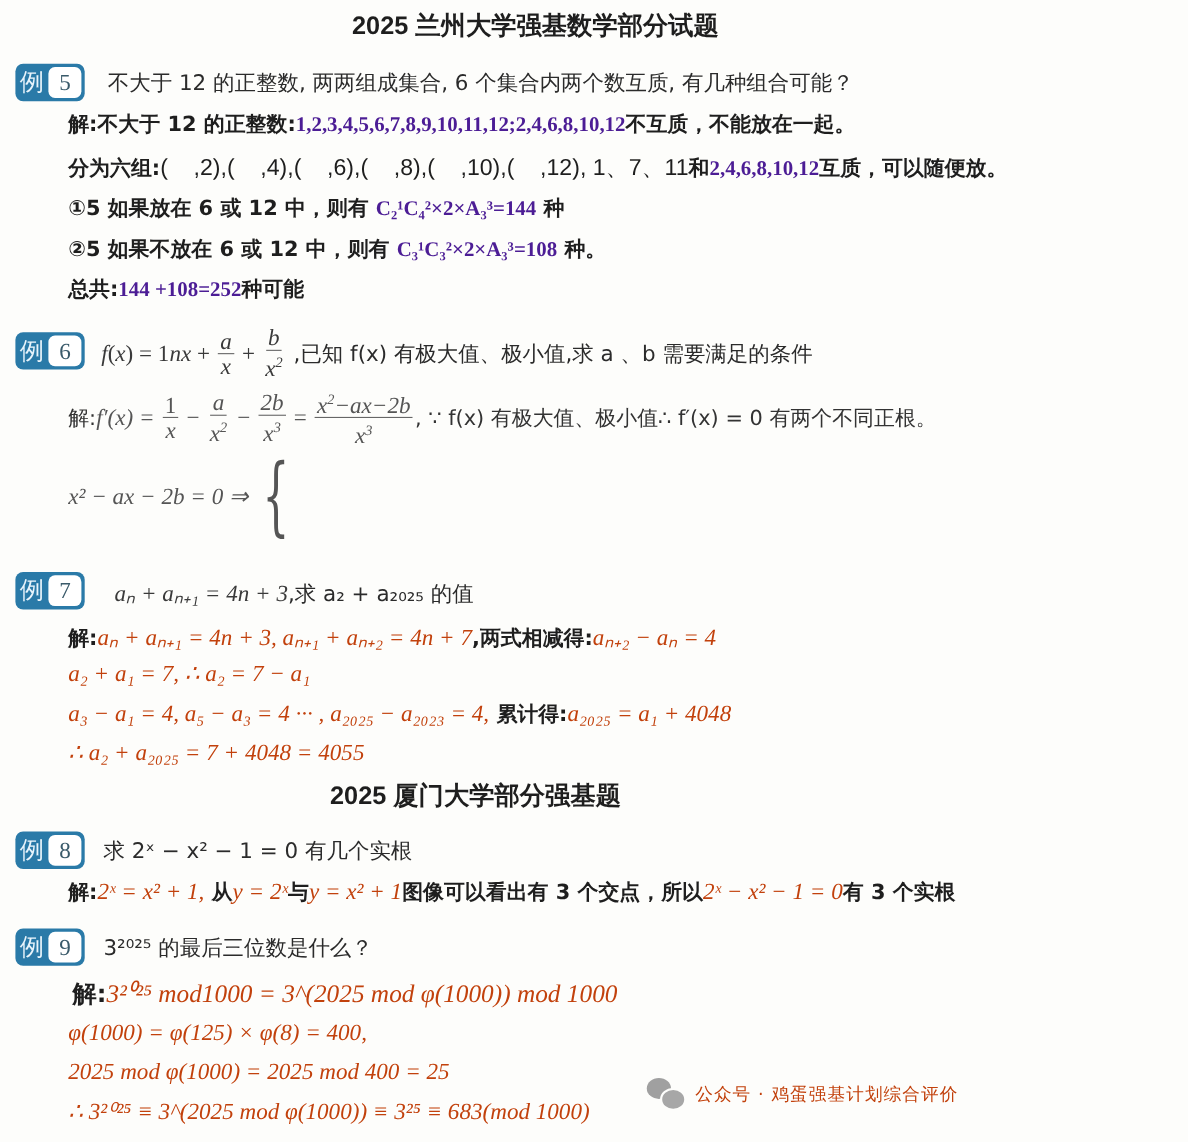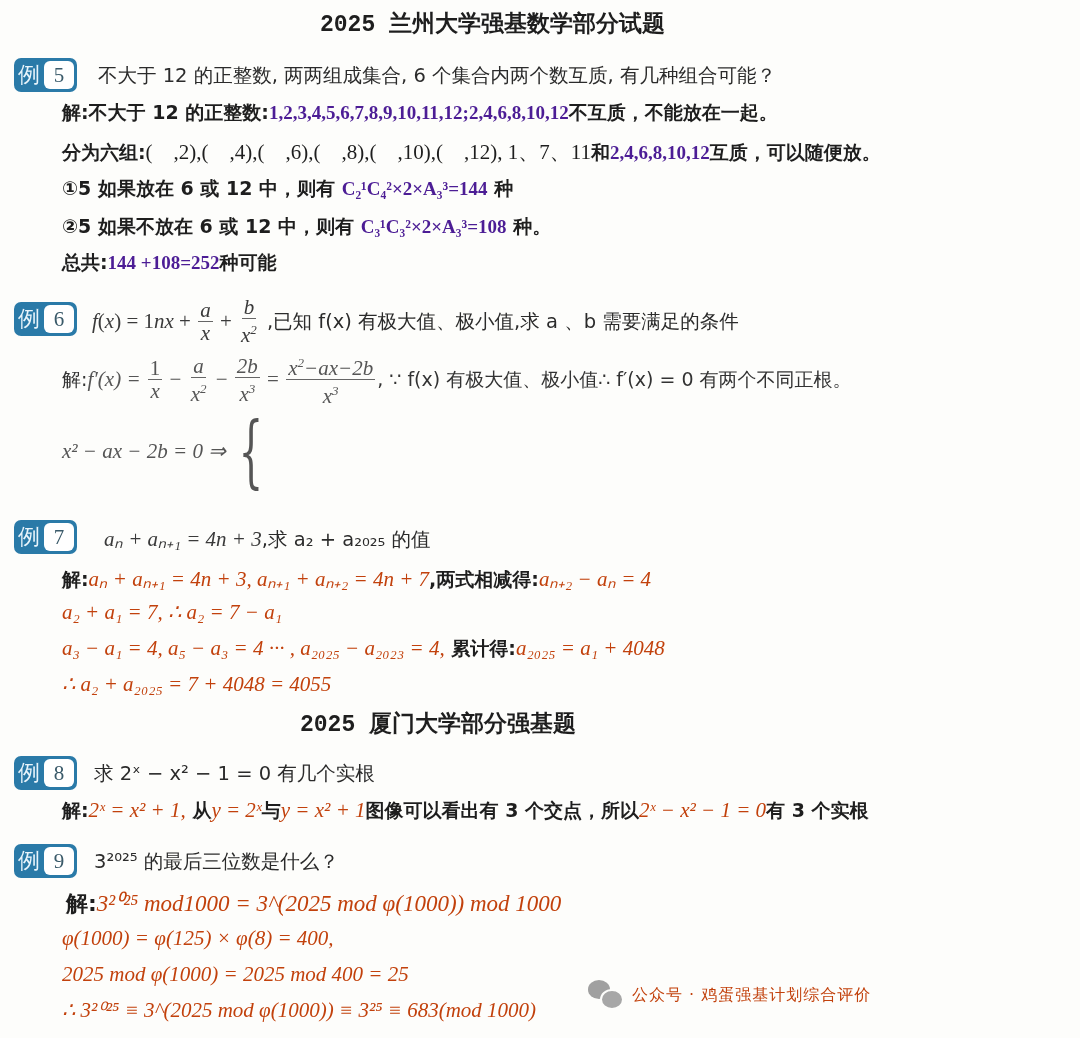--- a/index.html
+++ b/index.html
@@ -4,28 +4,28 @@
 <style>
   html, body { margin: 0; padding: 0; }
   body {
     width: 1080px; height: 1038px; overflow: hidden;
     background: #fdfdfb;
     font-family: "DejaVu Serif", "Liberation Serif", serif;
     color: #1e1e1e;
     position: relative;
   }
   .abs { position: absolute; white-space: nowrap; }
-  .title { font-size: 23px; font-weight: bold; letter-spacing: 0px; font-family: Liberation Mono, monospace; }
+  .title { font-size: 23px; font-weight: bold; letter-spacing: 0px; font-family: Liberation Sans, sans-serif; }
   .q { font-size: 19.5px; color: #2b2b2b; font-family: "DejaVu Sans", "Liberation Sans", sans-serif; font-weight: normal; }
   .q .m { font-family: "Liberation Serif", serif; font-size: 21px; color: #3a3a3a; }
   .q .mi { font-family: "Liberation Serif", serif; font-style: italic; font-size: 21px; color: #3a3a3a; }
   .sol { font-family: "DejaVu Sans", "Liberation Sans", sans-serif; font-weight: bold; font-size: 19px; color: #1e1e1e; }
   .sol .m { font-family: "Liberation Serif", serif; font-weight: bold; font-size: 19px; color: #4c1d95; }
   .sol .mi { font-family: "Liberation Serif", serif; font-weight: normal; font-style: italic; font-size: 21px; color: #c2410c; }
-  .sol .mb { font-family: Liberation Serif, serif; font-weight: normal; font-size: 21px; color: #1e1e1e; }
+  .sol .mb { font-family: Liberation Sans, sans-serif; font-weight: normal; font-size: 21px; color: #1e1e1e; }
   .sol2 { font-family: "DejaVu Sans", "Liberation Sans", sans-serif; font-weight: normal; font-size: 19px; color: #333; }
   .sol2 .mi { font-family: "Liberation Serif", serif; font-style: italic; font-size: 21px; color: #555; }
   .sol2 .m { font-family: "Liberation Serif", serif; font-size: 21px; color: #555; }
   sub, sup { font-size: 0.62em; }
   .badge {
     position: absolute; height: 34px; display: flex; align-items: center;
     background: #2a7aa8; border-radius: 7px; padding: 0 3px 0 4px;
   }
   .badge .li { color: #e8f4fb; font-family: "DejaVu Sans", sans-serif; font-size: 22px; margin-right: 4px; }
   .badge .num {

